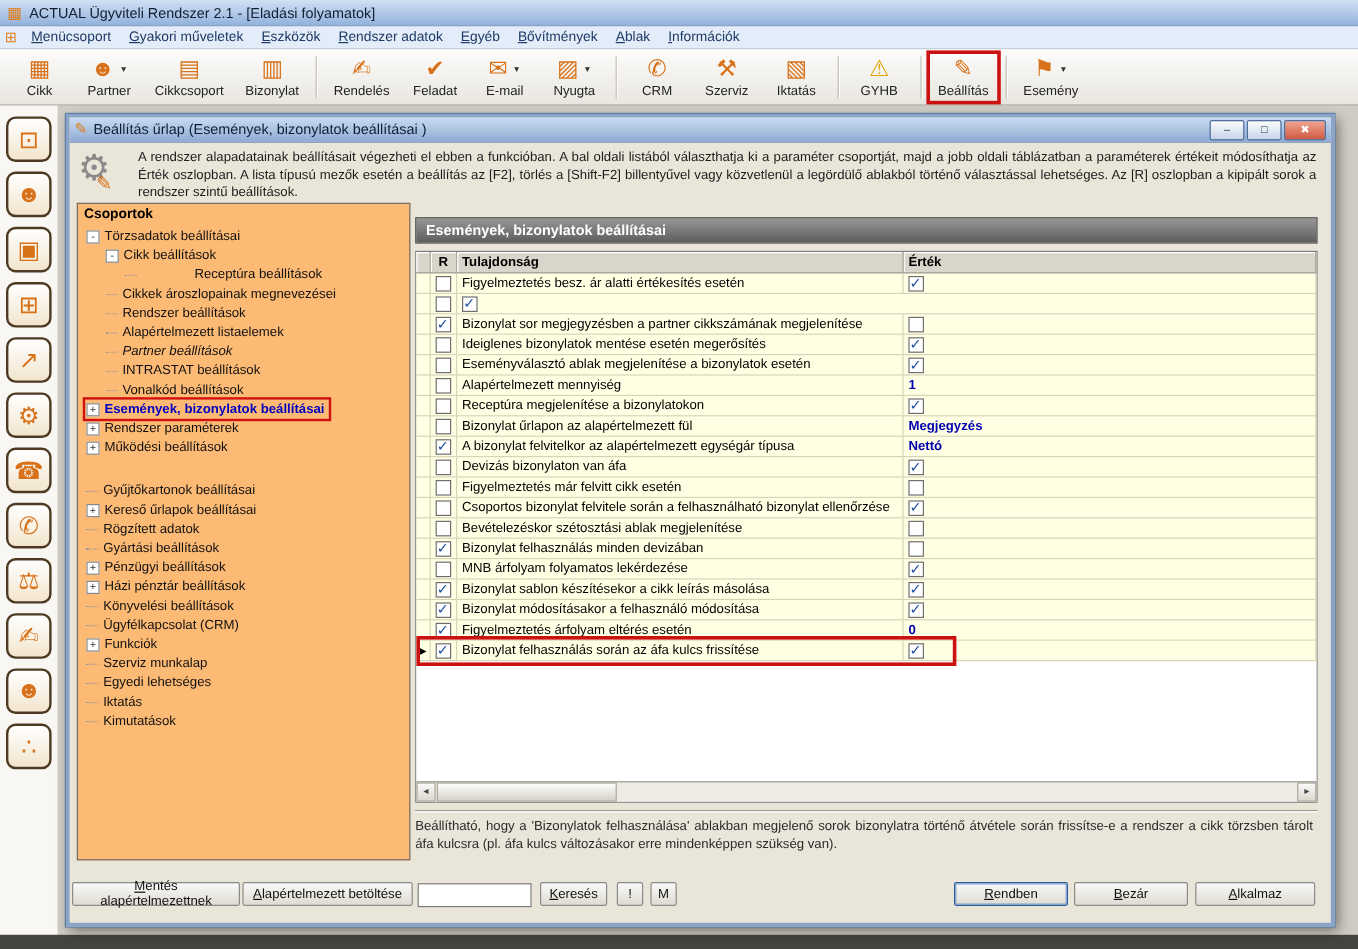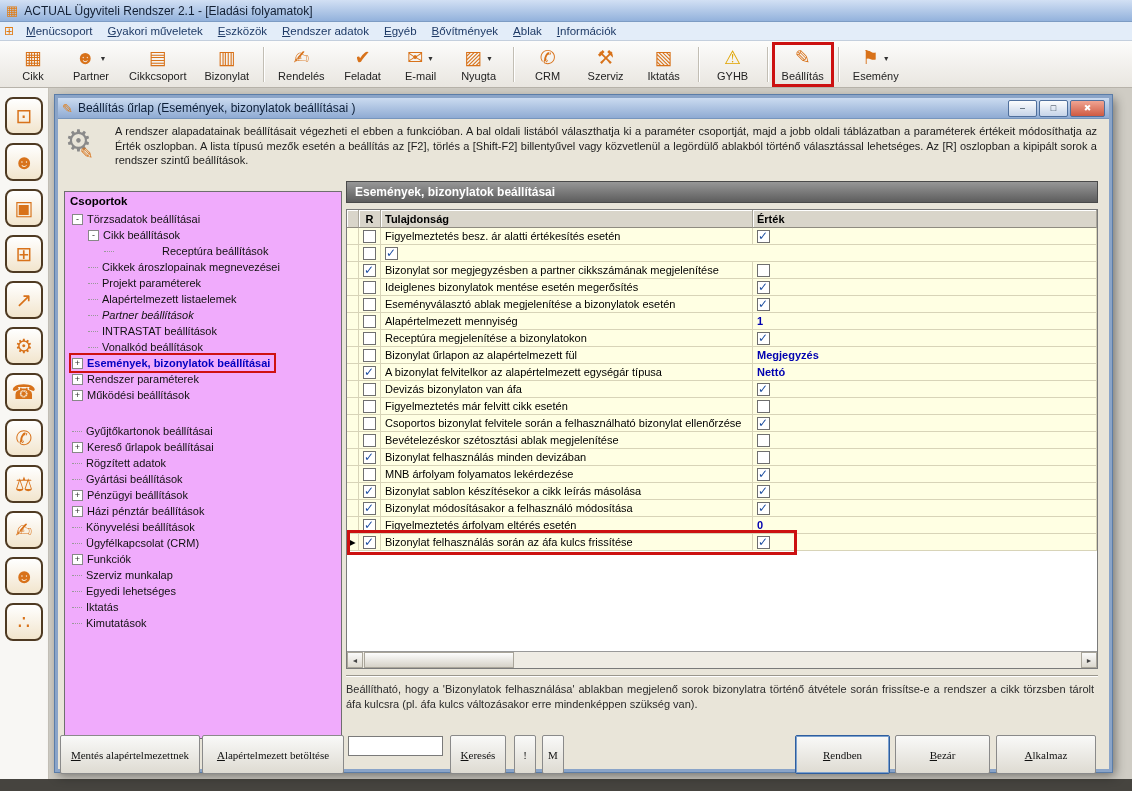--- a/index.html
+++ b/index.html
@@ -74,22 +74,22 @@
   }
   .cap-btn.close{background:linear-gradient(#f0a492,#cf5a42);color:#fff;width:33px;}
   .dlg-body{position:relative;height:647px;font-size:11px;}
   
   .info-panel{position:absolute;left:3px;top:3px;width:1040px;height:57px;display:flex;gap:12px;padding:2px 4px;box-sizing:border-box;}
   .info-icon{width:38px;font-size:30px;color:#8a8a8a;position:relative;flex:none;line-height:34px;}
   .info-icon .pencil{position:absolute;left:15px;top:13px;font-size:16px;color:#d8721a;}
   .info-text{flex:1;color:#1c1c1c;line-height:1.32;font-size:11px;text-align:justify;}
   
   .tree{
-    position:absolute;left:6px;top:72px;width:278px;height:548px;box-sizing:border-box;
-    background:#f0abfc;border:1px solid #6f6f6f;padding:3px 0 0 4px;overflow:hidden;
+    position:absolute;left:6px;top:50px;width:278px;height:548px;box-sizing:border-box;
+    background:#fdba74;border:1px solid #6f6f6f;padding:3px 0 0 4px;overflow:hidden;
   }
   .tree-header{font-weight:bold;font-size:11.5px;margin:0 0 4px 1px;color:#000;}
   .tree-item{display:flex;align-items:center;height:16px;width:max-content;padding:0 4px 0 1px;cursor:default;white-space:nowrap;}
   .tree-item.sel{outline:2px solid #cf1111;outline-offset:0px;}
   .tree-item.sel .ti-label{color:#0000c0;font-weight:bold;}
   .tbox{
     width:11px;height:11px;box-sizing:border-box;border:1px solid #888;background:#fff;
     font-size:9px;line-height:8px;text-align:center;margin-right:4px;color:#333;flex:none;
   }
   .dash{width:10px;border-top:1px dotted #999;margin-right:4px;flex:none;}
@@ -137,25 +137,25 @@
   .sb-btn{
     width:16px;background:linear-gradient(#fafafa,#dcd8ce);border:1px solid #a9a59a;box-sizing:border-box;
     font-size:7px;display:flex;align-items:center;justify-content:center;color:#444;
   }
   .sb-btn.right{margin-left:auto;}
   .sb-thumb{width:150px;background:linear-gradient(#fdfdfd,#d6d2c8);border:1px solid #a9a59a;box-sizing:border-box;margin-left:1px;}
   .divider{position:absolute;left:288px;top:556px;width:752px;height:0;border-top:1px solid #9a968c;border-bottom:1px solid #ffffff;}
   .footer-text{position:absolute;left:288px;top:563px;width:748px;color:#2b2b2b;font-size:11px;line-height:1.35;text-align:justify;}
   
   .btn{
-    position:absolute;top:616px;height:39px;box-sizing:border-box;
+    position:absolute;top:616px;height:20px;box-sizing:border-box;
     border:1px solid #8a8a8a;border-radius:2px;
     background:linear-gradient(#f9f9f8,#dedbd2);
     font-size:11px;color:#111;display:flex;align-items:center;justify-content:center;
-    font-family:Liberation Serif, serif;padding:0 4px;cursor:default;
+    font-family:Liberation Sans, sans-serif;padding:0 4px;cursor:default;
   }
   .btn.focus{border:1px solid #2f5e9e;box-shadow:inset 0 0 0 1px #7aa0cf;}
   .ul-first{display:inline-block;}
   .ul-first::first-letter{text-decoration:underline;}
   #btn-save{left:2px;width:140px;}
   #btn-load{left:144px;width:142px;text-align:center;}
   .quick-input{
     position:absolute;left:290px;top:617px;width:95px;height:20px;box-sizing:border-box;
     border:1px solid #7a7a7a;font-size:11px;padding:0 3px;background:#fff;
   }
@@ -330,21 +330,21 @@
           <div class="tree-item" style="margin-left: 34px; gap: 44px;">
             <span class="dash"></span>
             <span class="ti-label">Receptúra beállítások</span>
           </div>
           <div class="tree-item" style="margin-left: 18px;">
             <span class="dash"></span>
             <span class="ti-label">Cikkek ároszlopainak megnevezései</span>
           </div>
           <div class="tree-item" style="margin-left: 18px;">
             <span class="dash"></span>
-            <span class="ti-label">Projekt paraméterek</span>
+            <span class="ti-label">Rendszer beállítások</span>
           </div>
           <div class="tree-item" style="margin-left: 18px;">
             <span class="dash"></span>
             <span class="ti-label">Alapértelmezett listaelemek</span>
           </div>
           <div class="tree-item" style="margin-left: 18px; font-style: italic;">
             <span class="dash"></span>
             <span class="ti-label">Partner beállítások</span>
           </div>
           <div class="tree-item" style="margin-left: 18px;">

